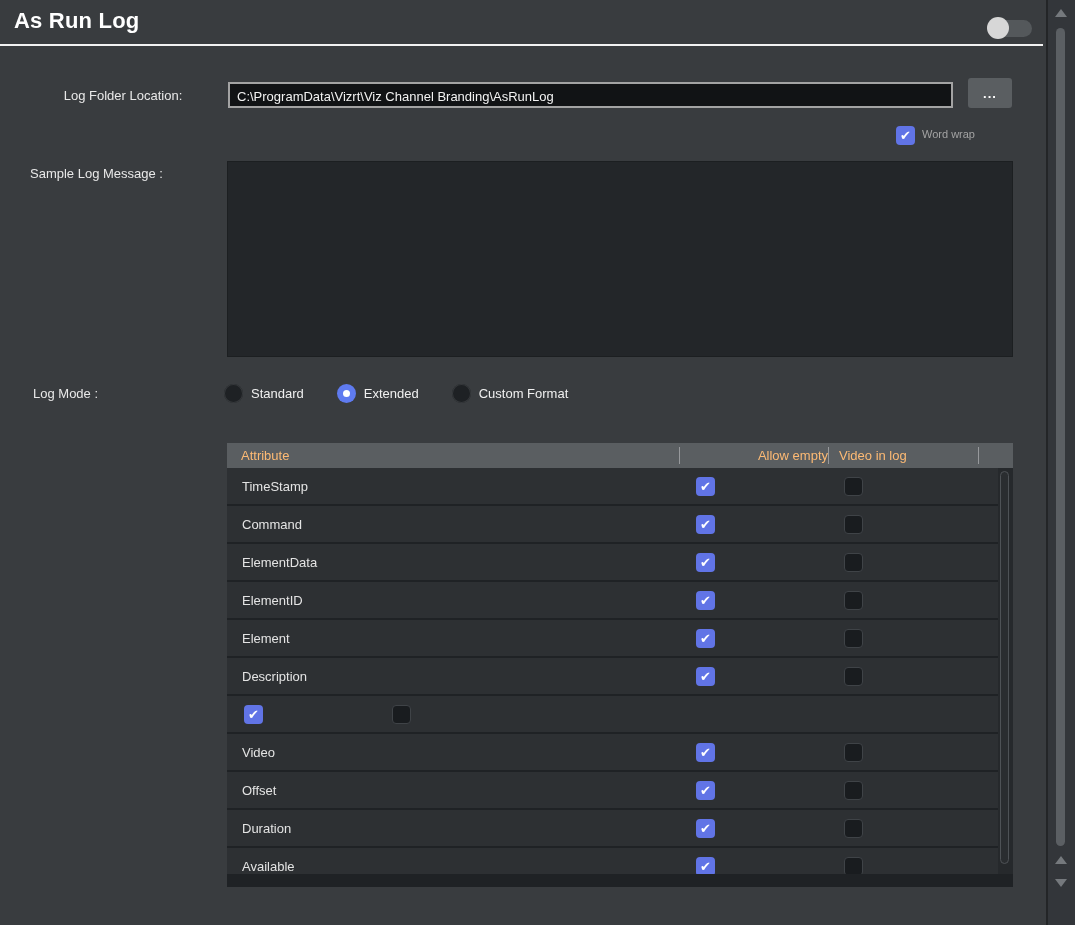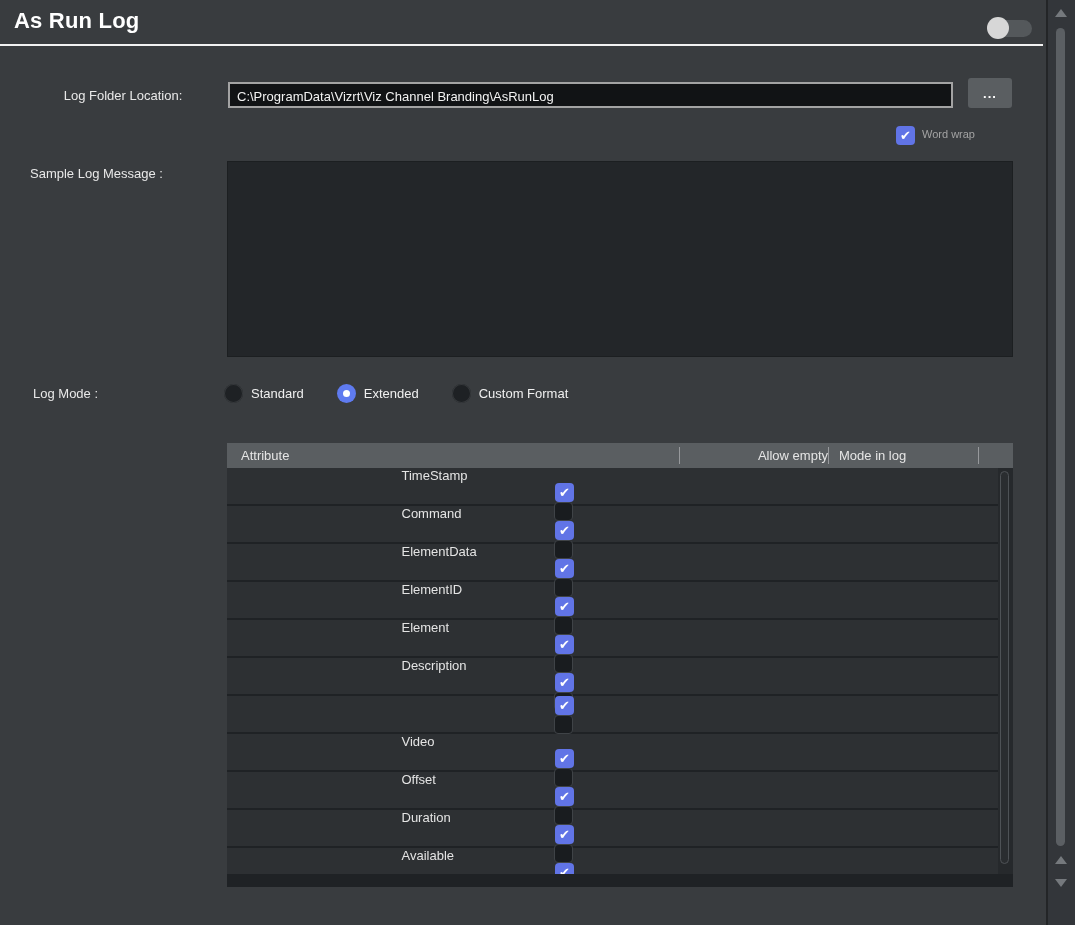--- a/index.html
+++ b/index.html
@@ -46,29 +46,29 @@
   .logmode-label{left:33px;top:386px;}
   .radio-row{left:224px;top:383px;display:flex;align-items:center;gap:20px;height:20px;}
   .radio-opt{display:flex;align-items:center;gap:8px;margin-right:13px;cursor:pointer;}
   .radio{width:19px;height:19px;border-radius:50%;background:#1e2124;box-shadow:inset 0 0 0 1px #36393c;position:relative;}
   .radio.sel{background:#5f7bf0;box-shadow:none;}
   .radio.sel::after{content:'';position:absolute;left:6px;top:6px;width:7px;height:7px;border-radius:50%;background:#ffffff;}
   .radio-text{font-size:13px;color:#f0f0f0;}
 
   
   .attr-table{left:227px;top:443px;width:786px;height:431px;overflow:hidden;background:#2d3033;}
-  .thead{display:flex;height:25px;background:#5a5e61;font-size:13px;color:#e5e5e5;align-items:center;}
+  .thead{display:flex;height:25px;background:#5a5e61;font-size:13px;color:#fdba74;align-items:center;}
   .th{box-sizing:border-box;position:relative;height:25px;line-height:25px;}
   .th-attr{width:452px;padding-left:14px;}
   .th-allow{width:149px;padding-left:13px;text-align:right;}
   .th-show{width:150px;padding-left:11px;}
   .th-rest{flex:1;}
   .th-allow::before,.th-show::before,.th-rest::before{content:'';position:absolute;left:0;top:4px;height:17px;width:1px;background:#97999c;}
   .tbody{position:relative;width:771px;}
-  .trow{display:flex;align-items:center;height:38px;box-sizing:border-box;border-bottom:2px solid #1f2225;background:#2d3033;flex-direction:column;}
+  .trow{display:flex;align-items:center;height:38px;box-sizing:border-box;border-bottom:2px solid #1f2225;background:#2d3033;}
   .td-attr{width:452px;padding-left:15px;box-sizing:border-box;font-size:13px;color:#e4e4e4;}
   .td-allow{width:149px;padding-left:17px;box-sizing:border-box;}
   .td-show{width:150px;padding-left:16px;box-sizing:border-box;}
   .table-vscroll{position:absolute;right:0;top:25px;bottom:0;width:15px;background:#26292c;}
   .table-vscroll .thumb{position:absolute;left:2px;top:3px;width:9px;height:393px;background:#2a2d30;
                         border:1px solid #4e5256;border-radius:5px;box-sizing:border-box;}
   .table-bottom-strip{left:227px;top:874px;width:786px;height:13px;background:#1f2225;}
 
   
   .outer-scroll{left:1046px;top:0;width:29px;height:925px;background:#33363a;border-left:2px solid #232527;box-sizing:border-box;}
@@ -117,21 +117,21 @@
     <div class="radio-opt">
       <div class="radio"></div>
       <span class="radio-text">Custom Format</span>
     </div>
   </div>
 
 <div class="abs attr-table">
   <div class="thead">
     <div class="th th-attr">Attribute</div>
     <div class="th th-allow">Allow empty</div>
-    <div class="th th-show">Mode in log</div>
+    <div class="th th-show">Video in log</div>
     <div class="th th-rest"></div>
   </div>
   <div class="tbody" id="table-body">
       <div class="trow">
         <div class="td-attr">TimeStamp</div>
         <div class="td-allow">
           <div class="cbx on">
             <span class="mark">✔</span>
           </div>
         </div>

